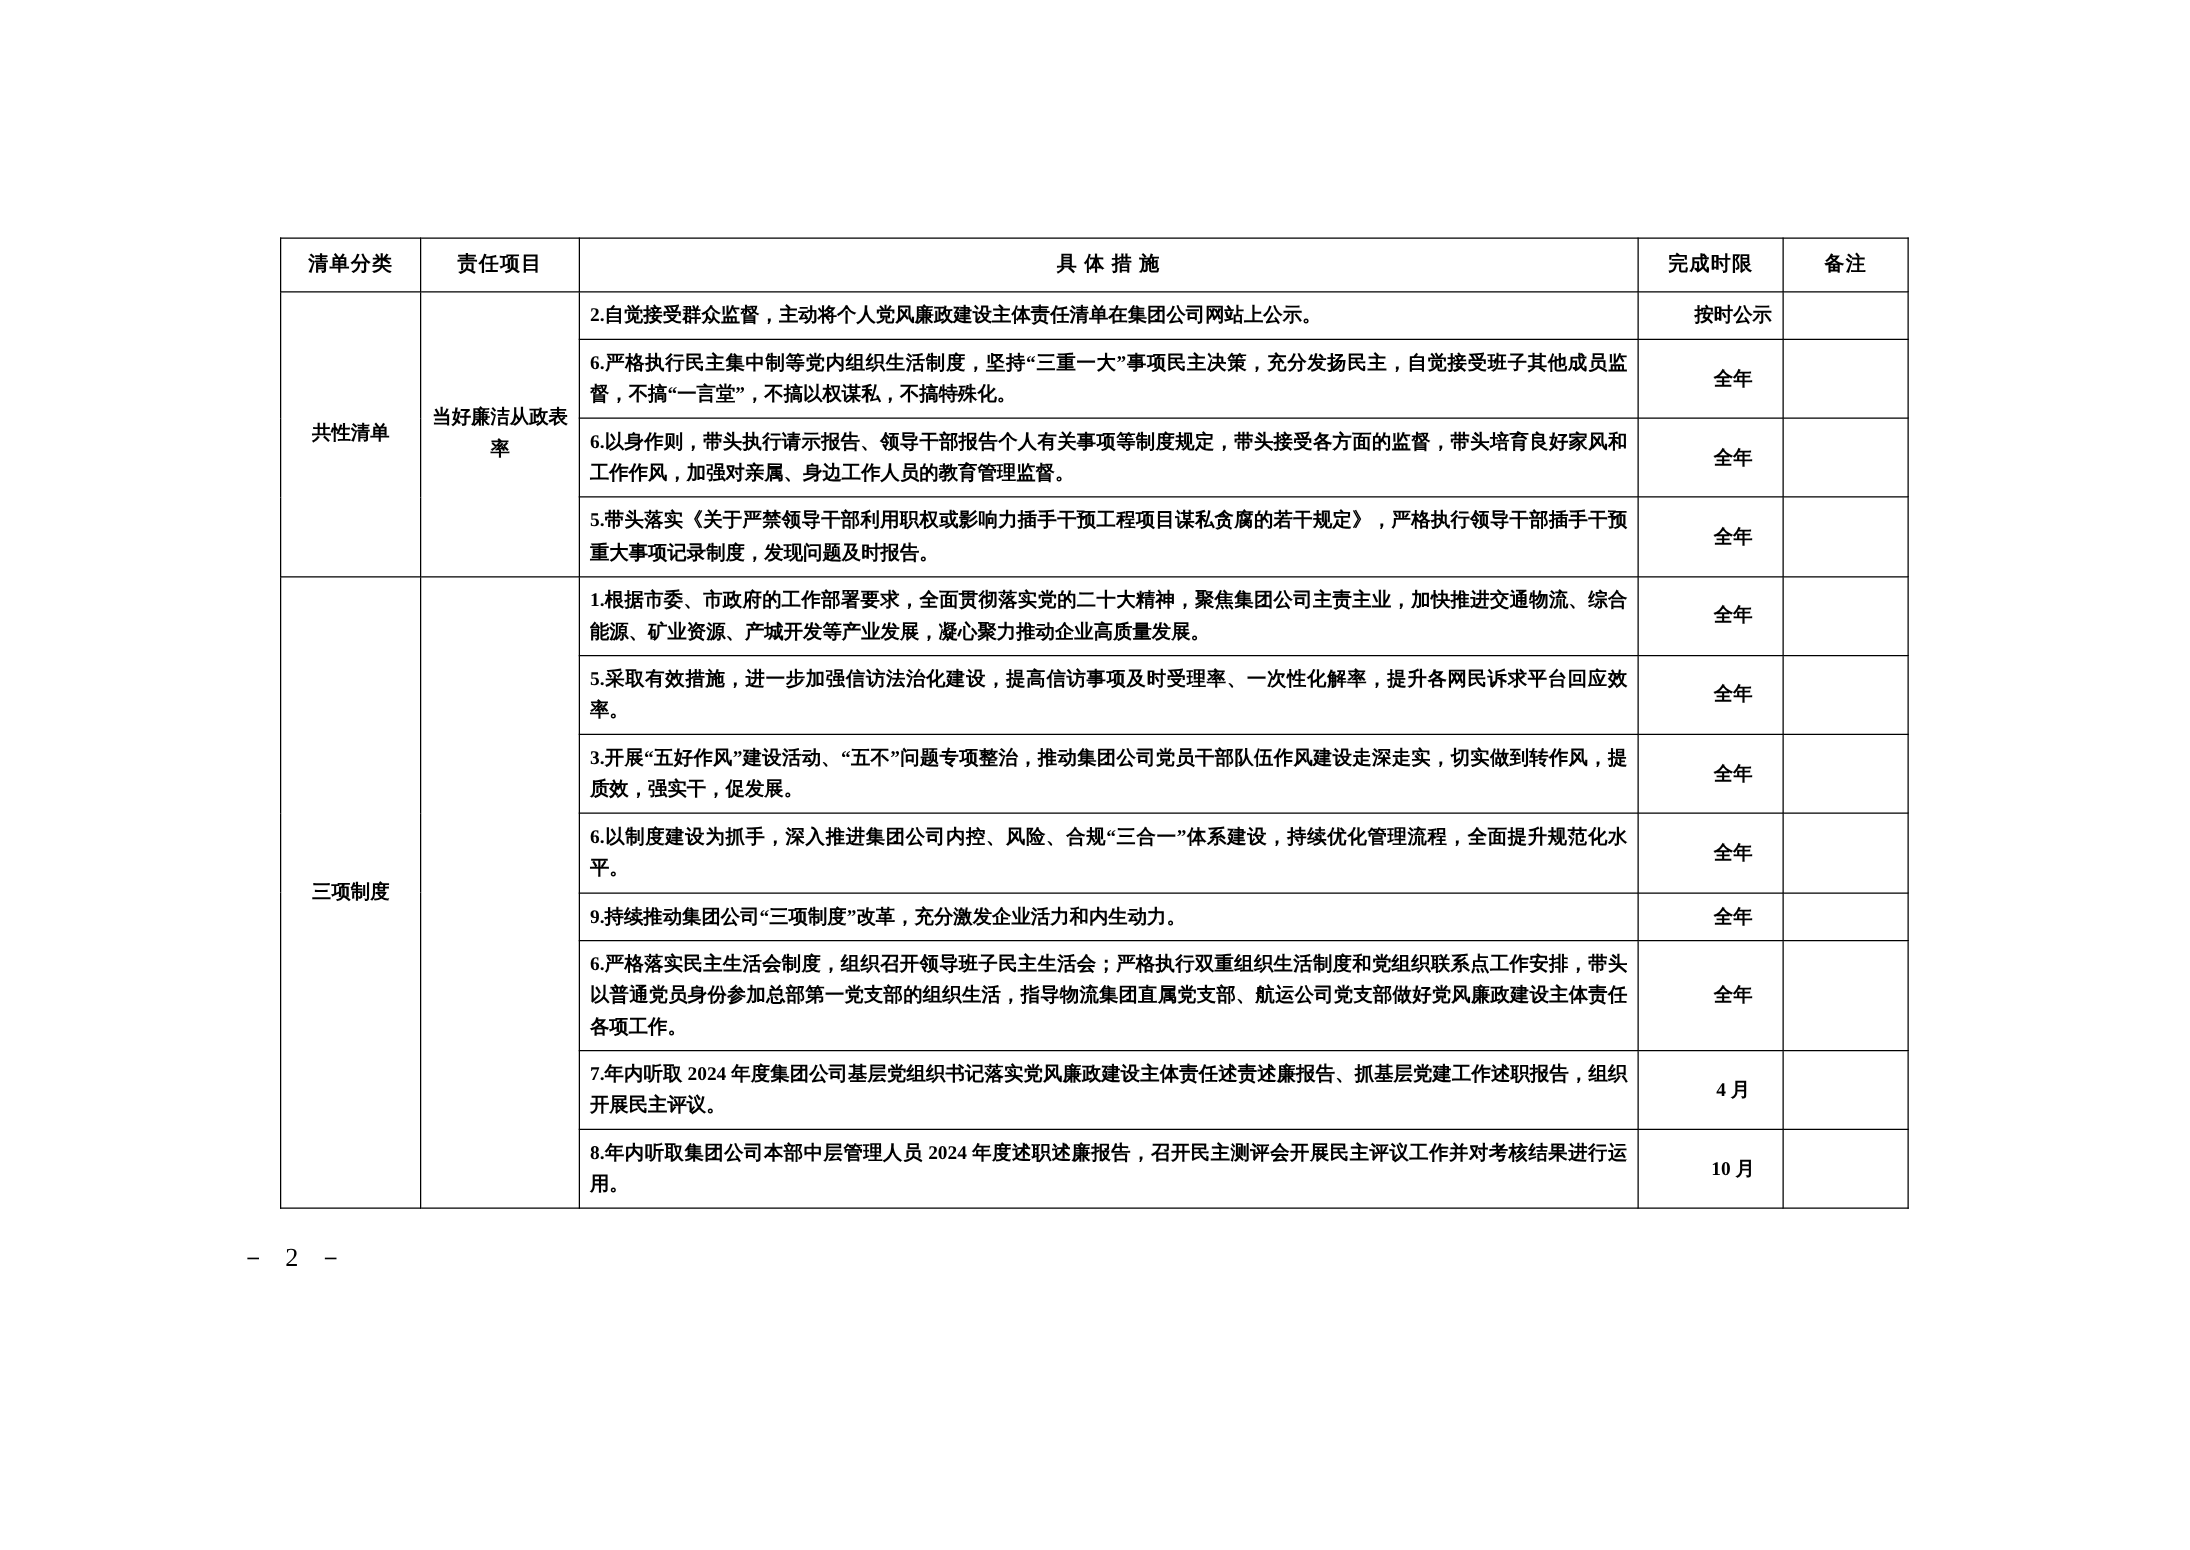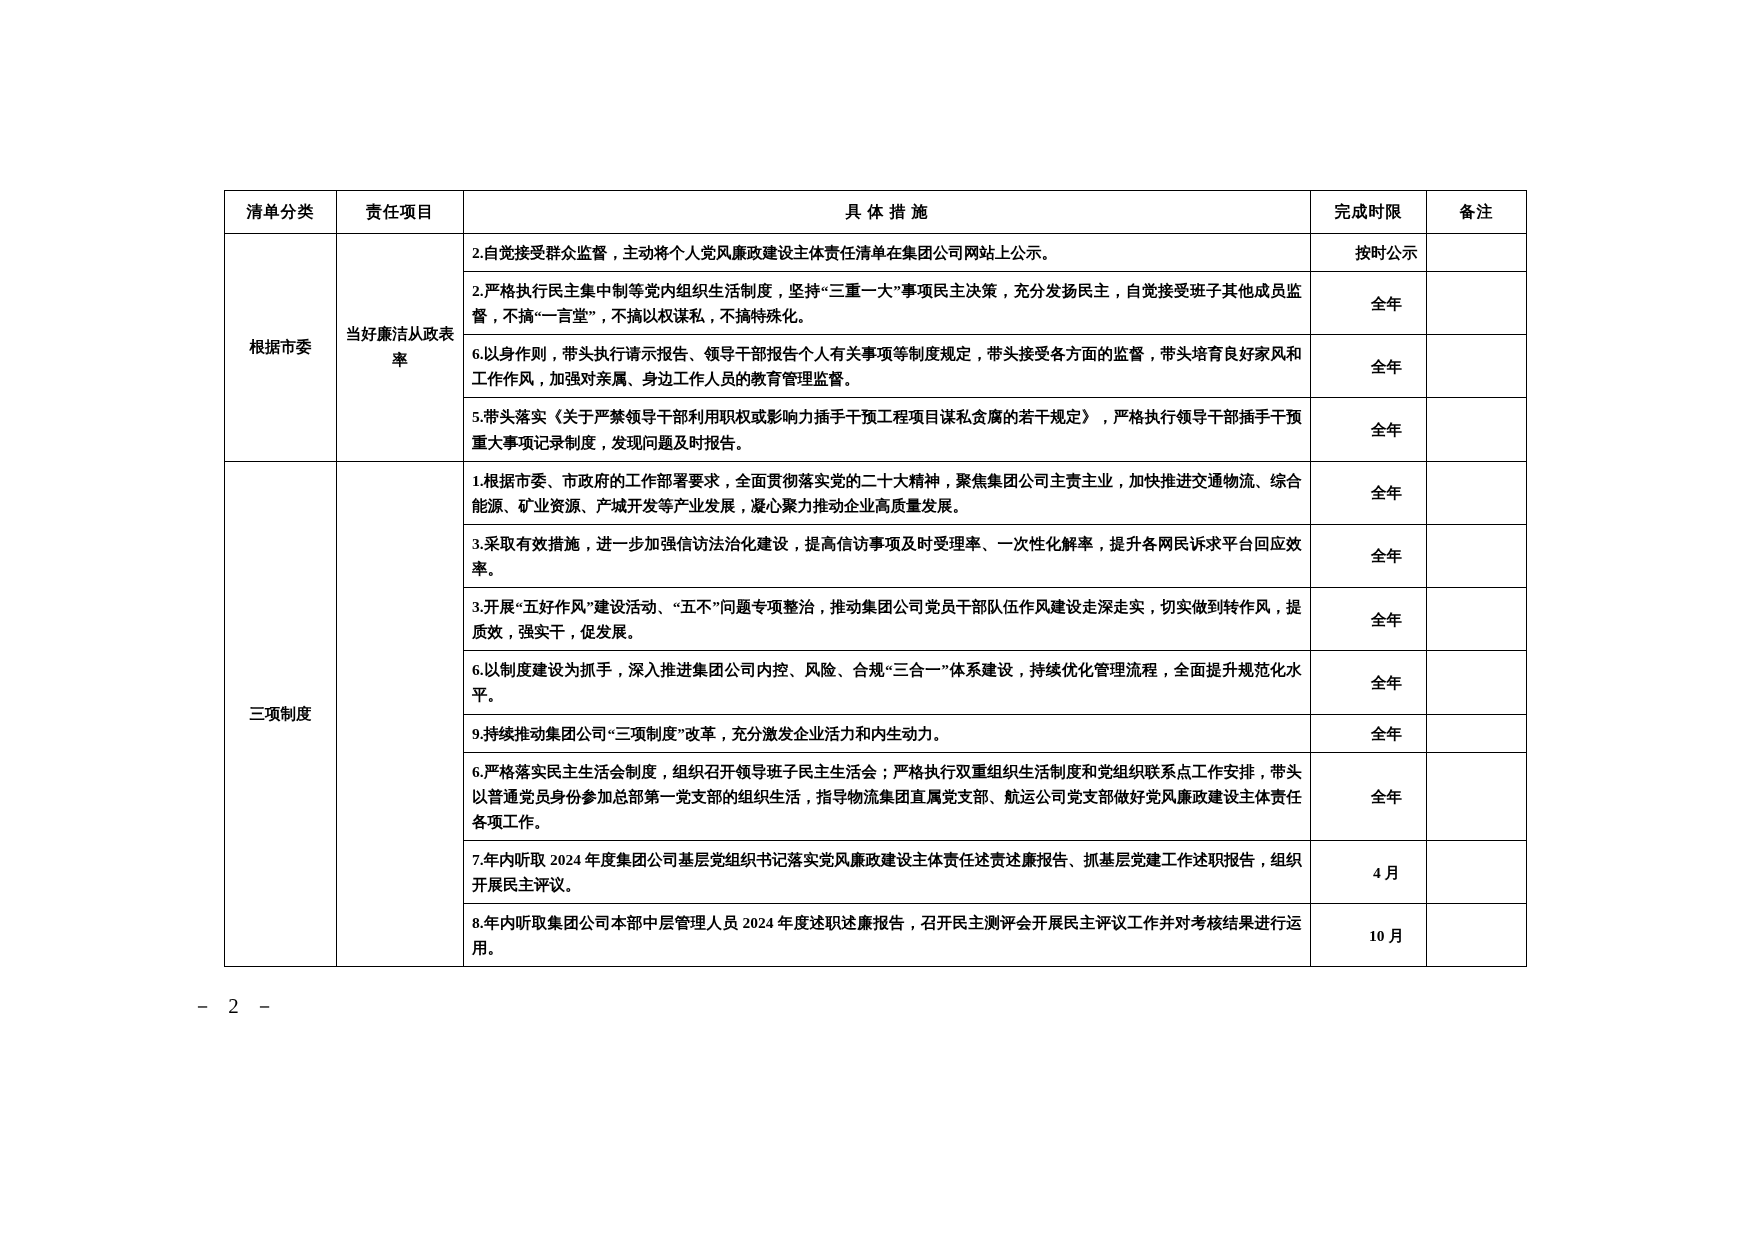--- a/index.html
+++ b/index.html
@@ -96,28 +96,28 @@
         <th>清单分类</th>
         <th>责任项目</th>
         <th class="hdr-spaced">具  体  措  施</th>
         <th>完成时限</th>
         <th>备注</th>
       </tr>
     </thead>
     <tbody>
 
       <tr>
-        <td class="cat-cell" rowspan="4">根据市委</td>
+        <td class="cat-cell" rowspan="4">共性清单</td>
         <td class="item-cell" rowspan="4">当好廉洁从政表率</td>
         <td class="measure">2.自觉接受群众监督，主动将个人党风廉政建设主体责任清单在集团公司网站上公示。</td>
         <td class="center">按时公示</td>
         <td class="center"></td>
       </tr>
       <tr>
-        <td class="measure">2.严格执行民主集中制等党内组织生活制度，坚持“三重一大”事项民主决策，充分发扬民主，自觉接受班子其他成员监督，不搞“一言堂”，不搞以权谋私，不搞特殊化。</td>
+        <td class="measure">6.严格执行民主集中制等党内组织生活制度，坚持“三重一大”事项民主决策，充分发扬民主，自觉接受班子其他成员监督，不搞“一言堂”，不搞以权谋私，不搞特殊化。</td>
         <td class="center">全年</td>
         <td class="center"></td>
       </tr>
       <tr>
         <td class="measure">6.以身作则，带头执行请示报告、领导干部报告个人有关事项等制度规定，带头接受各方面的监督，带头培育良好家风和工作作风，加强对亲属、身边工作人员的教育管理监督。</td>
         <td class="center">全年</td>
         <td class="center"></td>
       </tr>
       <tr>
         <td class="measure">5.带头落实《关于严禁领导干部利用职权或影响力插手干预工程项目谋私贪腐的若干规定》，严格执行领导干部插手干预重大事项记录制度，发现问题及时报告。</td>
@@ -126,21 +126,21 @@
       </tr>
 
       <tr>
         <td class="cat-cell" rowspan="8">三项制度</td>
         <td class="item-cell" rowspan="8"></td>
         <td class="measure">1.根据市委、市政府的工作部署要求，全面贯彻落实党的二十大精神，聚焦集团公司主责主业，加快推进交通物流、综合能源、矿业资源、产城开发等产业发展，凝心聚力推动企业高质量发展。</td>
         <td class="center">全年</td>
         <td class="center"></td>
       </tr>
       <tr>
-        <td class="measure">3.采取有效措施，进一步加强信访法治化建设，提高信访事项及时受理率、一次性化解率，提升各网民诉求平台回应效率。</td>
+        <td class="measure">5.采取有效措施，进一步加强信访法治化建设，提高信访事项及时受理率、一次性化解率，提升各网民诉求平台回应效率。</td>
         <td class="center">全年</td>
         <td class="center"></td>
       </tr>
       <tr>
         <td class="measure">3.开展“五好作风”建设活动、“五不”问题专项整治，推动集团公司党员干部队伍作风建设走深走实，切实做到转作风，提质效，强实干，促发展。</td>
         <td class="center">全年</td>
         <td class="center"></td>
       </tr>
       <tr>
         <td class="measure">6.以制度建设为抓手，深入推进集团公司内控、风险、合规“三合一”体系建设，持续优化管理流程，全面提升规范化水平。</td>

